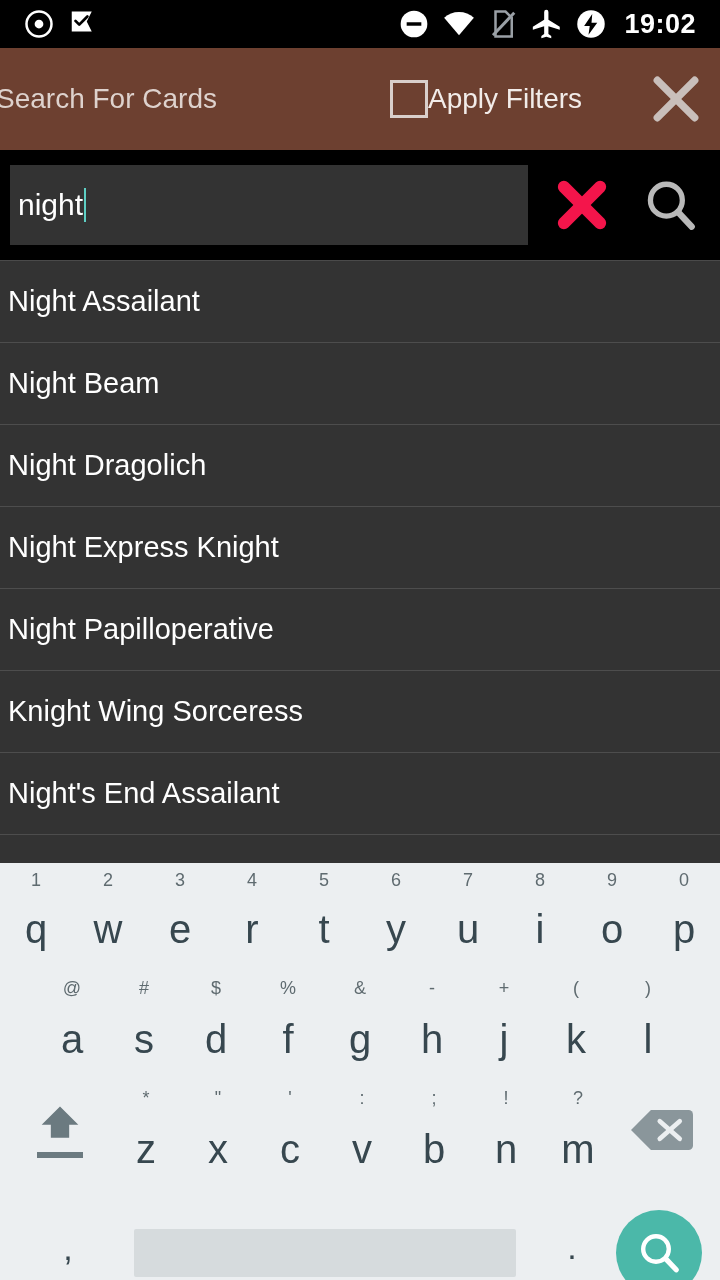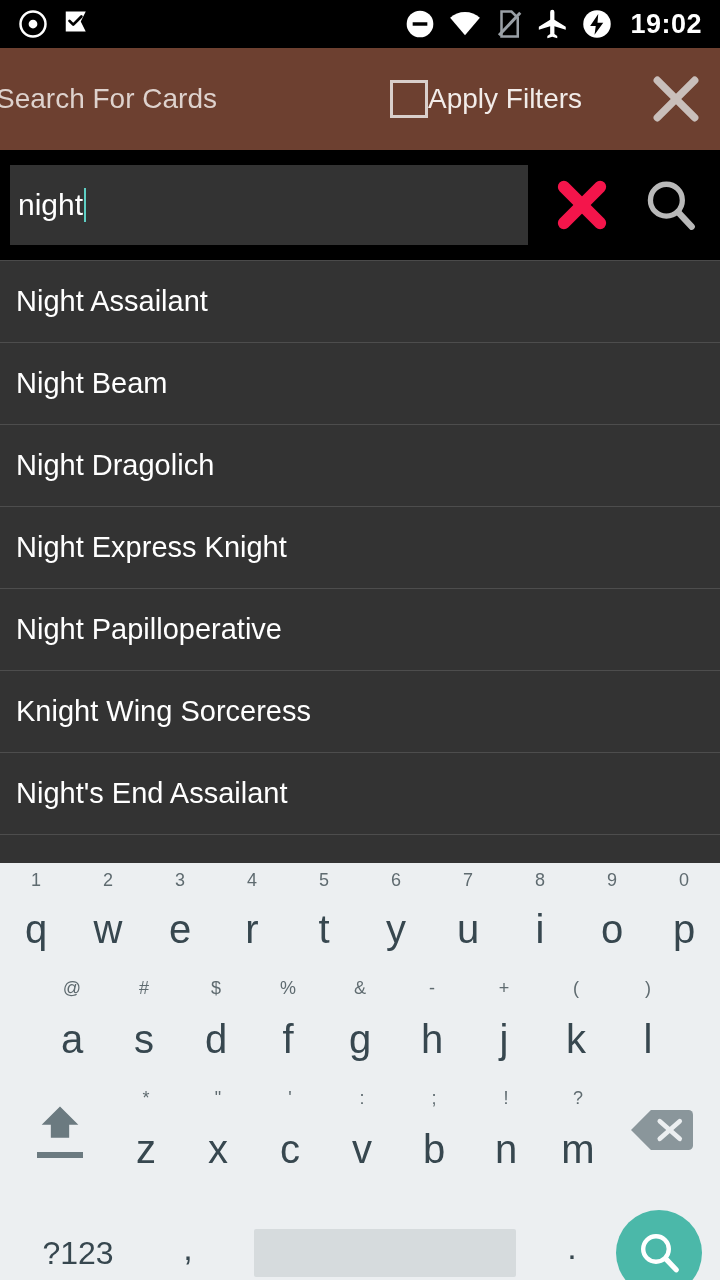--- a/index.html
+++ b/index.html
@@ -9,21 +9,21 @@
     font-family: "Liberation Sans", sans-serif;
     overflow: hidden;
   }
 
   
   .status-bar {
     height: 48px;
     background: #000;
     display: flex;
     align-items: center;
-    padding: 0 18px;
+    padding: 0 24px;
     color: #fff;
   }
   .status-left { display: flex; align-items: center; gap: 14px; }
   .status-right { margin-left: auto; display: flex; align-items: center; gap: 12px; }
   .status-time {
     font-size: 27px;
     font-weight: bold;
     letter-spacing: .5px;
     margin-left: 6px;
   }
@@ -109,21 +109,21 @@
   .suggestions {
     background: #333333;
     border-top: 1px solid #4a4a4a;
     height: 603px;
     overflow: hidden;
   }
   .suggestion-item {
     height: 82px;
     display: flex;
     align-items: center;
-    padding-left: 16px;
+    padding-left: 8px;
     border-bottom: 1px solid #4d4d4d;
     color: #ffffff;
     font-size: 29px;
   }
 
   
   .keyboard {
     background: #eceff1;
     height: 452px;
     position: relative;
@@ -440,21 +440,20 @@
     <div class="backspace-key">
       <svg width="62" height="46" viewBox="0 0 28 20">
         <path d="M9 1 H26 a2 2 0 0 1 2 2 v14 a2 2 0 0 1 -2 2 H9 L0 10 Z" fill="#8a969b"></path>
         <line x1="13" y1="6" x2="22" y2="14" stroke="#eceff1" stroke-width="2.1" stroke-linecap="round"></line>
         <line x1="22" y1="6" x2="13" y2="14" stroke="#eceff1" stroke-width="2.1" stroke-linecap="round"></line>
       </svg>
     </div>
   </div>
 
   <div class="kb-row-4">
-    <div class="sym-key">?123</div>
     <div class="comma-key">,</div>
     <div class="space-key"></div>
     <div class="period-key">.</div>
     <div class="go-key">
       <svg width="48" height="48" viewBox="0 0 24 24">
         <circle cx="10.5" cy="10" r="6.4" fill="none" stroke="#ffffff" stroke-width="2.2"></circle>
         <line x1="15.3" y1="14.8" x2="20.6" y2="20.4" stroke="#ffffff" stroke-width="2.6" stroke-linecap="round"></line>
       </svg>
     </div>
   </div>

